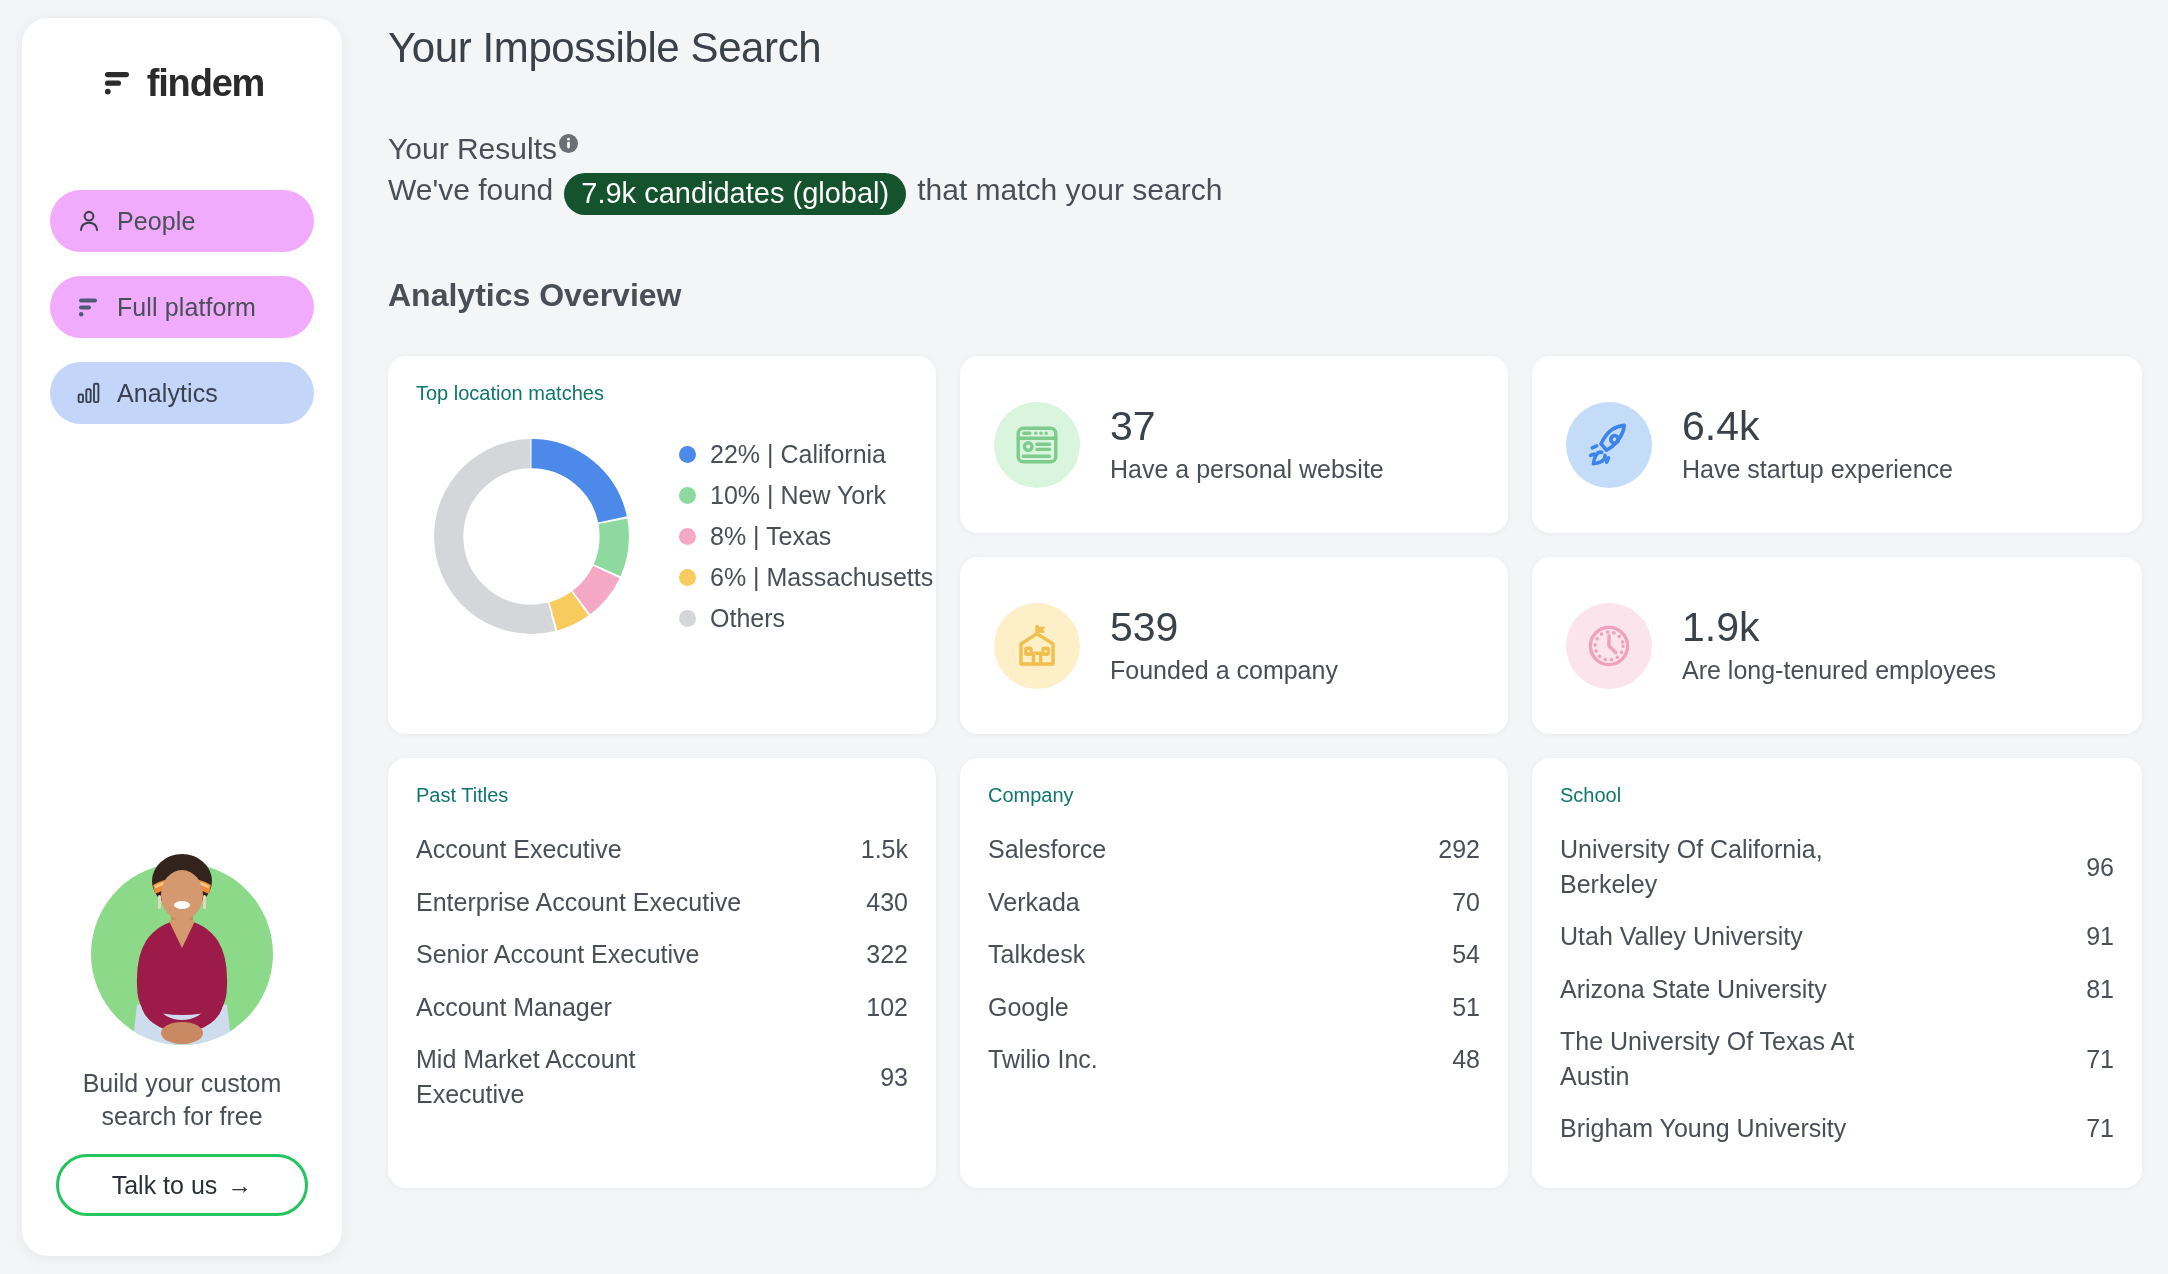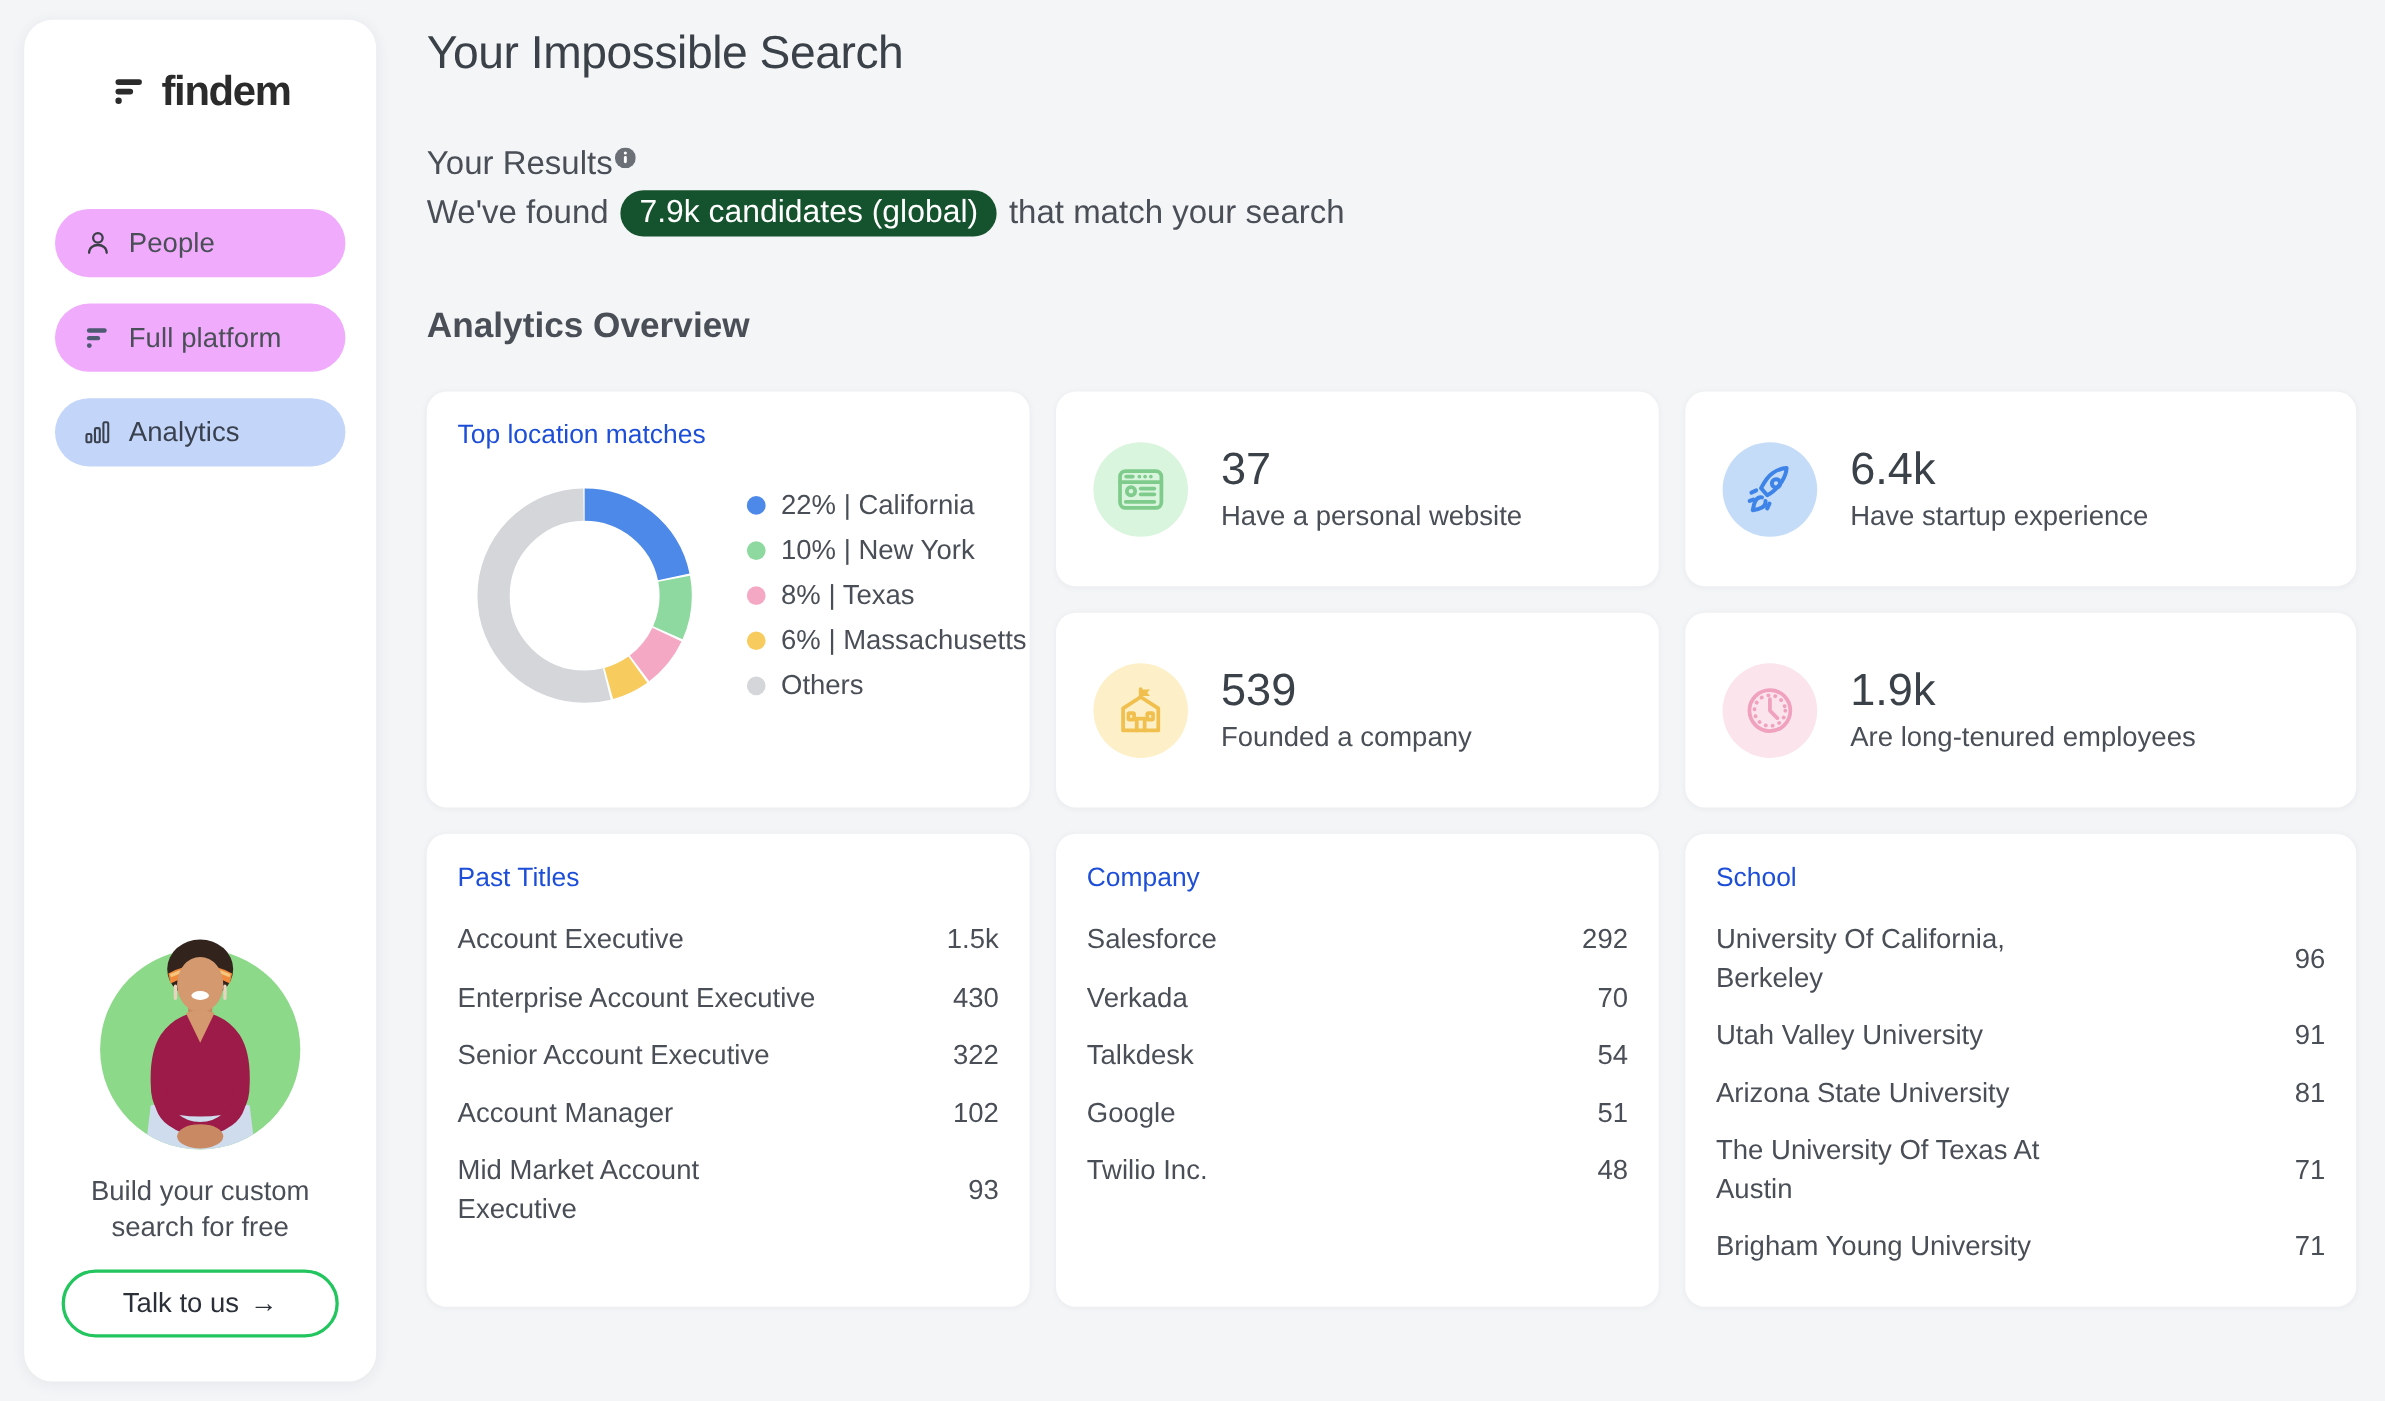--- a/index.html
+++ b/index.html
@@ -70,41 +70,41 @@
   .main { flex: 1; padding: 14px 26px 0 28px; overflow: hidden; }
   .page-title { font-size: 42px; color: #3b4149; font-weight: 400; letter-spacing: -.4px; margin-top: 10px; }
 
   .results { margin-top: 60px; }
   .results-head { display: flex; align-items: flex-start; gap: 2px; }
   .results-head-label { font-size: 30px; color: #4a4f57; }
   .info-icon { width: 19px; height: 19px; margin-top: 2px; display: block; }
   .results-line {
     margin-top: 7px;
     font-size: 30px; color: #4a4f57;
-    display: flex; align-items: center; gap: 11px; flex-wrap: wrap;
+    display: flex; align-items: flex-start; gap: 11px; flex-wrap: wrap;
   }
   .pill {
     background: #14532d; color: #fff;
     border-radius: 22px; padding: 4px 17px 6px 17px;
     font-size: 29px; line-height: 1.12;
   }
 
   .section-title { margin-top: 62px; font-size: 32px; color: #4a4f57; }
 
   .grid { margin-top: 42px; display: flex; gap: 24px; }
   .col { display: flex; flex-direction: column; gap: 24px; }
   .col-1 { width: 548px; }
   .col-2 { width: 548px; }
   .col-3 { flex: 1; }
 
   .card {
     background: #fff; border-radius: 18px;
     box-shadow: 0 1px 6px rgba(30,40,60,.05);
   }
-  .card-title { font-size: 24px; color: #1d4ed8; }
+  .card-title { font-size: 20px; color: #0f766e; }
 
   
   .donut-card { height: 378px; padding: 26px 28px; }
   .donut-body { display: flex; align-items: center; margin-top: 28px; }
   .donut { width: 207px; height: 207px; flex: 0 0 207px; margin-left: 12px; }
   .legend { margin-left: 44px; display: flex; flex-direction: column; gap: 12px; }
   .legend-row { display: flex; align-items: center; gap: 14px; }
   .legend-dot { width: 17px; height: 17px; border-radius: 50%; flex: 0 0 17px; }
   .legend-text { font-size: 25px; color: #4a4f57; white-space: nowrap; }
 

